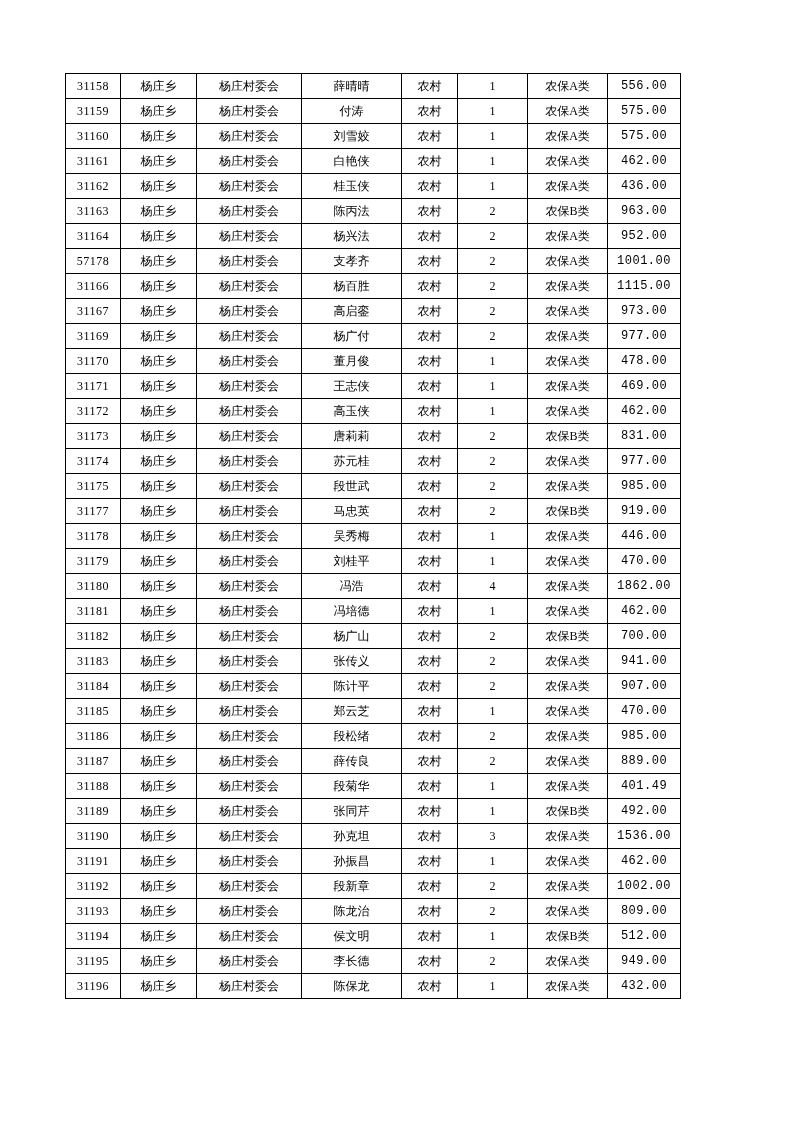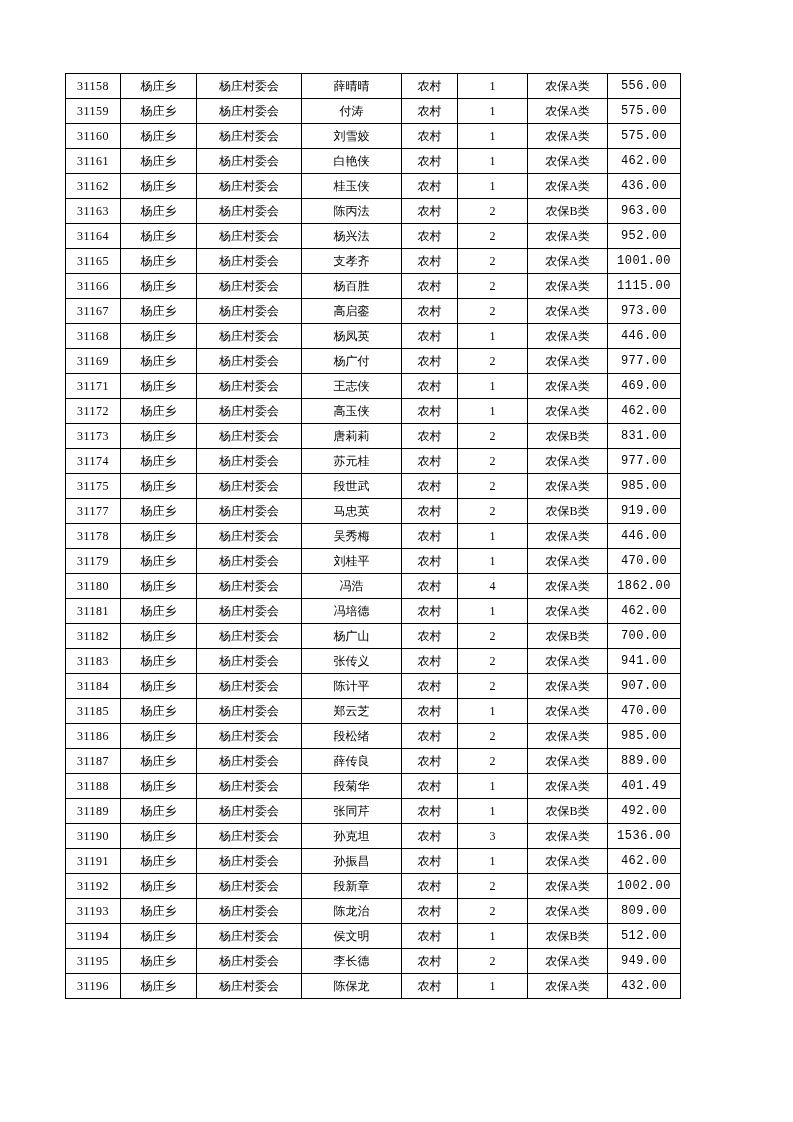--- a/index.html
+++ b/index.html
@@ -127,21 +127,21 @@
           <td class="col-0">31164</td>
           <td class="col-1">杨庄乡</td>
           <td class="col-2">杨庄村委会</td>
           <td class="col-3">杨兴法</td>
           <td class="col-4">农村</td>
           <td class="col-5">2</td>
           <td class="col-6">农保A类</td>
           <td class="col-7">952.00</td>
         </tr>
         <tr>
-          <td class="col-0">31165</td>
+          <td class="col-0">57178</td>
           <td class="col-1">杨庄乡</td>
           <td class="col-2">杨庄村委会</td>
           <td class="col-3">支孝齐</td>
           <td class="col-4">农村</td>
           <td class="col-5">2</td>
           <td class="col-6">农保A类</td>
           <td class="col-7">1001.00</td>
         </tr>
         <tr>
           <td class="col-0">31166</td>
@@ -157,38 +157,38 @@
           <td class="col-0">31167</td>
           <td class="col-1">杨庄乡</td>
           <td class="col-2">杨庄村委会</td>
           <td class="col-3">高启銮</td>
           <td class="col-4">农村</td>
           <td class="col-5">2</td>
           <td class="col-6">农保A类</td>
           <td class="col-7">973.00</td>
         </tr>
         <tr>
-          <td class="col-0">31168</td>
-          <td class="col-1">杨庄乡</td>
-          <td class="col-2">杨庄村委会</td>
-          <td class="col-3">杨凤英</td>
-          <td class="col-4">农村</td>
-          <td class="col-5">1</td>
-          <td class="col-6">农保A类</td>
-          <td class="col-7">446.00</td>
-        </tr>
-        <tr>
           <td class="col-0">31169</td>
           <td class="col-1">杨庄乡</td>
           <td class="col-2">杨庄村委会</td>
           <td class="col-3">杨广付</td>
           <td class="col-4">农村</td>
           <td class="col-5">2</td>
           <td class="col-6">农保A类</td>
           <td class="col-7">977.00</td>
+        </tr>
+        <tr>
+          <td class="col-0">31170</td>
+          <td class="col-1">杨庄乡</td>
+          <td class="col-2">杨庄村委会</td>
+          <td class="col-3">董月俊</td>
+          <td class="col-4">农村</td>
+          <td class="col-5">1</td>
+          <td class="col-6">农保A类</td>
+          <td class="col-7">478.00</td>
         </tr>
         <tr>
           <td class="col-0">31171</td>
           <td class="col-1">杨庄乡</td>
           <td class="col-2">杨庄村委会</td>
           <td class="col-3">王志侠</td>
           <td class="col-4">农村</td>
           <td class="col-5">1</td>
           <td class="col-6">农保A类</td>
           <td class="col-7">469.00</td>

